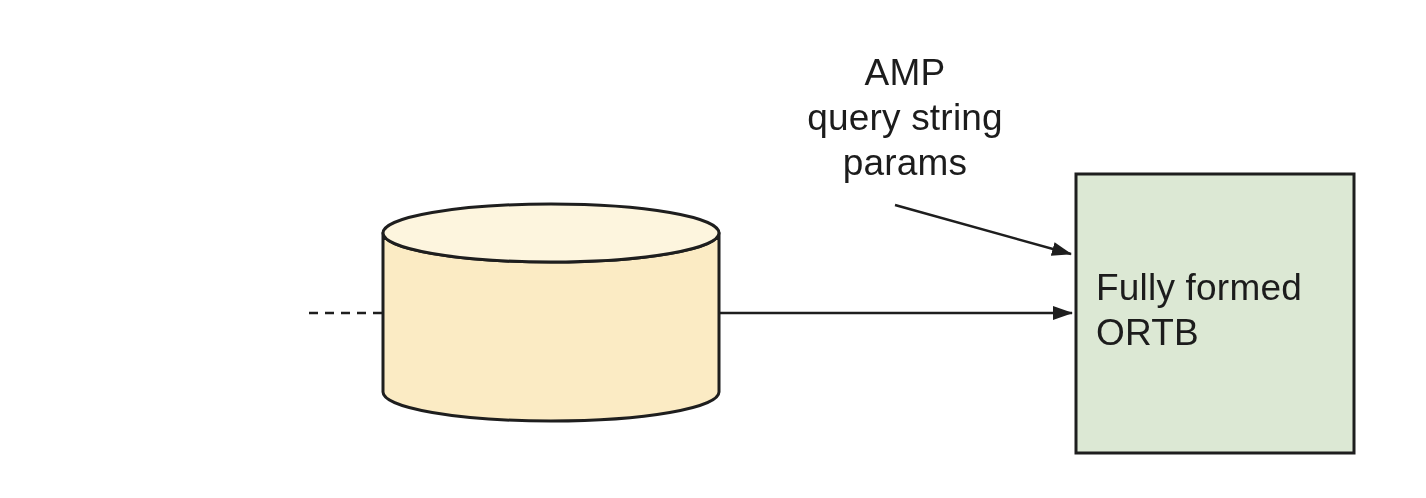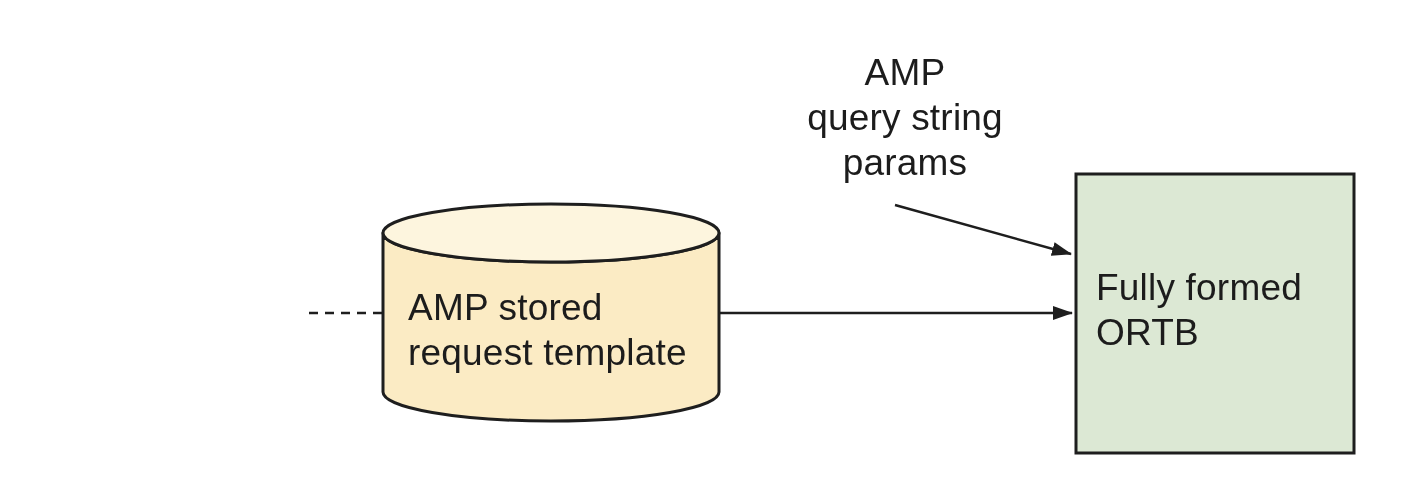--- a/index.html
+++ b/index.html
@@ -51,22 +51,20 @@
     <line x1="719" y1="313" x2="1072" y2="313" stroke-width="2.5" marker-end="url(#arrowhead)" stroke="#1E1E1E"></line>
 
     <line x1="895" y1="205" x2="1071" y2="254" stroke-width="2.5" marker-end="url(#arrowhead)" stroke="#1E1E1E"></line>
 
     <path d="M383 233 L383 392 A168 29 0 0 0 719 392 L719 233 A168 29 0 0 1 383 233 Z" stroke-width="3" stroke-linejoin="round" fill="#FBEBC4" stroke="#1E1E1E"></path>
 
     <ellipse cx="551" cy="233" rx="168" ry="29" stroke-width="3" fill="#FDF5DE" stroke="#1E1E1E"></ellipse>
   </svg>
 
 
-  <div class="label" style="left:408px; top:285px;">AMP stored
-request template</div>
 
   <div class="label" style="left:1096px; top:265px;">Fully formed
 ORTB</div>
 
   <div class="label centered" style="left:765px; top:50px; width:280px;">AMP
 query string
 params</div>
 
 </div>
 

